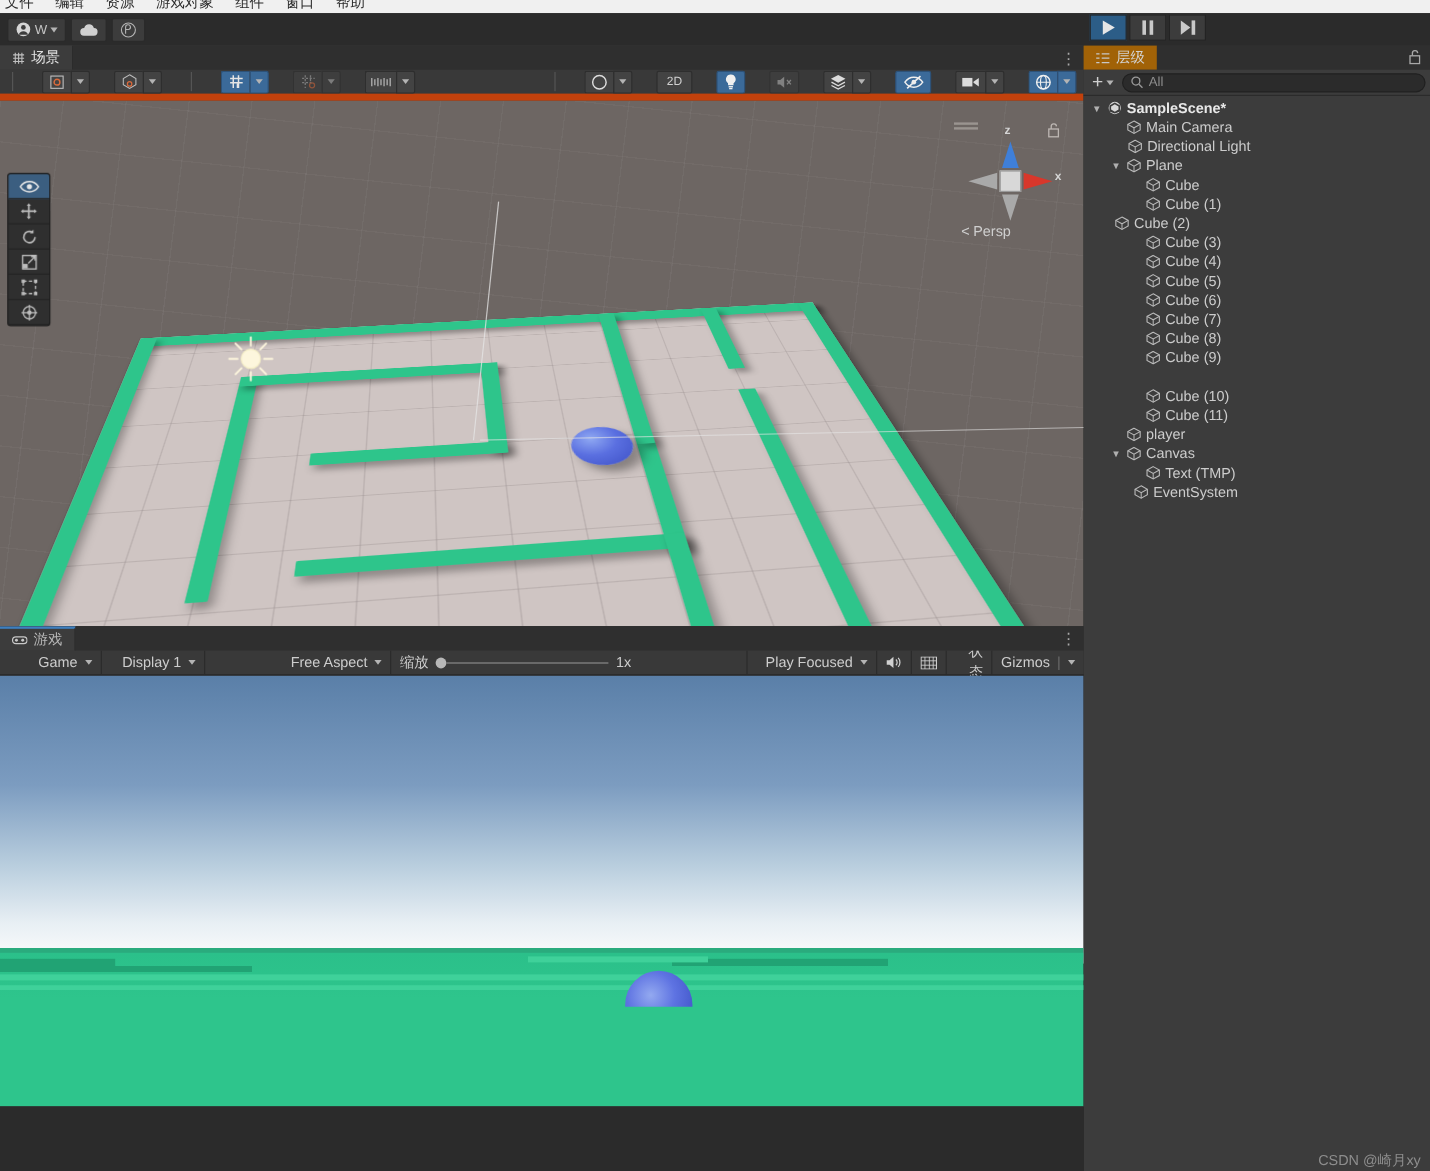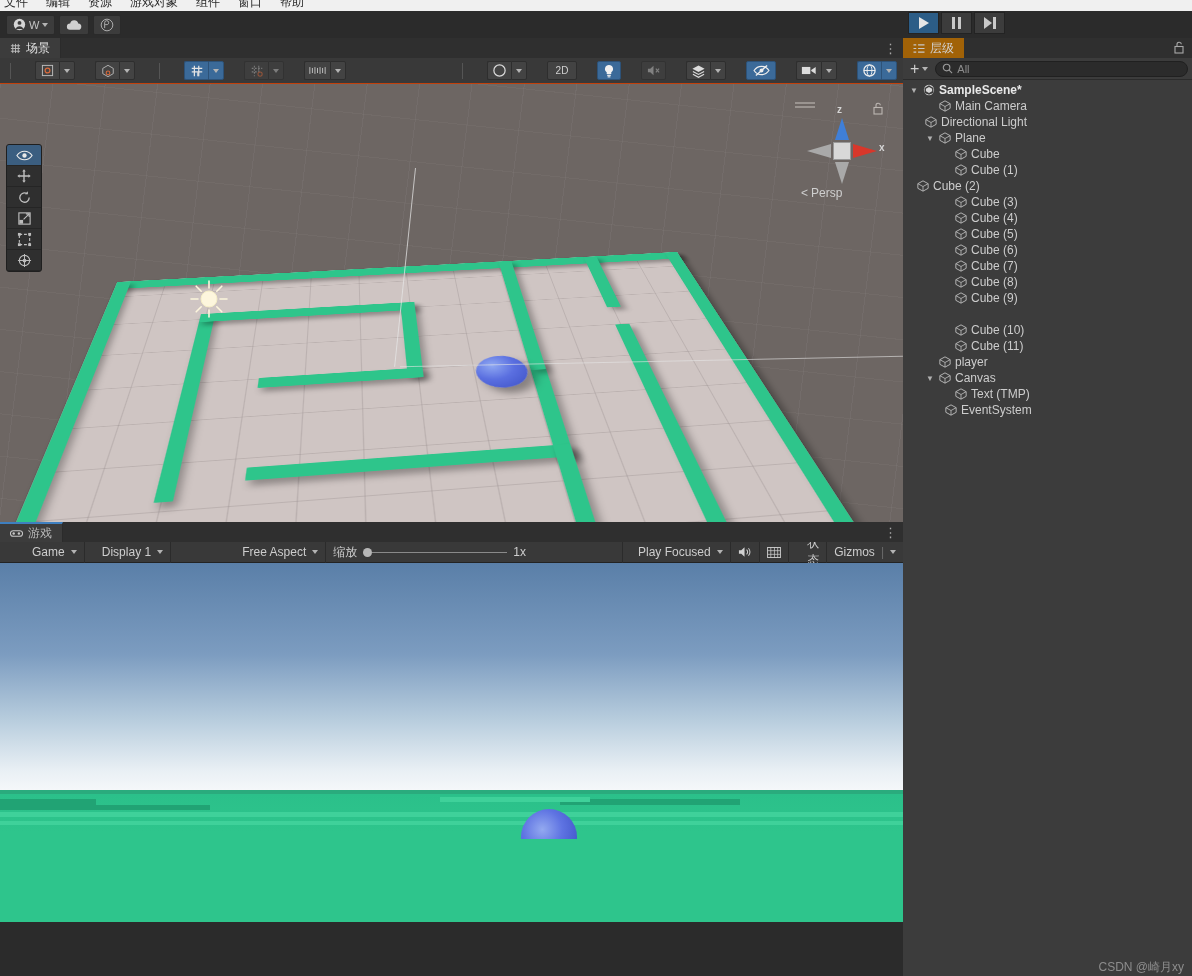--- a/index.html
+++ b/index.html
@@ -57,21 +57,21 @@
     height:20px; padding:0 10px; display:flex; align-items:center; gap:5px;
     background:#3c3c3c; color:#b8b8b8; font-size:12px; border-right:1px solid #2b2b2b;
   }
   .tab.active { background:#3c3c3c; color:#e0e0e0; }
   .tab.gameactive { border-top:2px solid #3e7fbf; }
   .tab-rest { flex:1; background:#2f2f2f; height:20px; }
   .kebab { position:absolute; right:6px; top:3px; color:#a8a8a8; font-size:13px; letter-spacing:0; }
 
   #scene-panel { position:absolute; left:0; top:38px; width:903px; height:484px; background:#383838; }
   .scene-toolbar {
-    height:26px; background:#393939; border-bottom:1px solid #c2410c;
+    height:26px; background:#393939; border-bottom:6px solid #c2410c;
     display:flex; align-items:center; padding:0 6px; gap:20px;
   }
   .sep { width:1px; height:16px; background:#555; margin:0 4px; }
   .stb {
     height:19px; min-width:24px; padding:0 4px; background:#4b4b4b; border:1px solid #2e2e2e;
     border-radius:2px; display:flex; align-items:center; justify-content:center; gap:3px;
     color:#d0d0d0; font-size:10px;
   }
   .stb.flat { background:#434343; }
   .stb.on { background:#3b6a99; border-color:#2d5278; }
@@ -605,21 +605,21 @@
         <div class="hrow" style="padding-left: 22px;">
           <span class="twisty"></span>
           <span style="display: flex;">
             <svg class="cube-ico" viewBox="0 0 14 14">
               <path d="M7 1 13 4.3v5.4L7 13 1 9.7V4.3z" fill="none" stroke="#b9b9b9" stroke-width="1.1"></path>
               <path d="M1 4.3 7 7.6l6-3.3M7 7.6V13" fill="none" stroke="#b9b9b9" stroke-width="1"></path>
             </svg>
           </span>
           <span>Main Camera</span>
         </div>
-        <div class="hrow" style="padding-left: 8px;">
+        <div class="hrow" style="padding-left: 23px;">
           <span class="twisty"></span>
           <span style="display: flex;">
             <svg class="cube-ico" viewBox="0 0 14 14">
               <path d="M7 1 13 4.3v5.4L7 13 1 9.7V4.3z" fill="none" stroke="#b9b9b9" stroke-width="1.1"></path>
               <path d="M1 4.3 7 7.6l6-3.3M7 7.6V13" fill="none" stroke="#b9b9b9" stroke-width="1"></path>
             </svg>
           </span>
           <span>Directional Light</span>
         </div>
         <div class="hrow" style="padding-left: 22px;">
@@ -645,21 +645,21 @@
         <div class="hrow" style="padding-left: 38px;">
           <span class="twisty"></span>
           <span style="display: flex;">
             <svg class="cube-ico" viewBox="0 0 14 14">
               <path d="M7 1 13 4.3v5.4L7 13 1 9.7V4.3z" fill="none" stroke="#b9b9b9" stroke-width="1.1"></path>
               <path d="M1 4.3 7 7.6l6-3.3M7 7.6V13" fill="none" stroke="#b9b9b9" stroke-width="1"></path>
             </svg>
           </span>
           <span>Cube (1)</span>
         </div>
-        <div class="hrow" style="">
+        <div class="hrow" style=" margin-left: 12px;">
           <span class="twisty"></span>
           <span style="display: flex;">
             <svg class="cube-ico" viewBox="0 0 14 14">
               <path d="M7 1 13 4.3v5.4L7 13 1 9.7V4.3z" fill="none" stroke="#b9b9b9" stroke-width="1.1"></path>
               <path d="M1 4.3 7 7.6l6-3.3M7 7.6V13" fill="none" stroke="#b9b9b9" stroke-width="1"></path>
             </svg>
           </span>
           <span>Cube (2)</span>
         </div>
         <div class="hrow" style="padding-left: 38px;">

